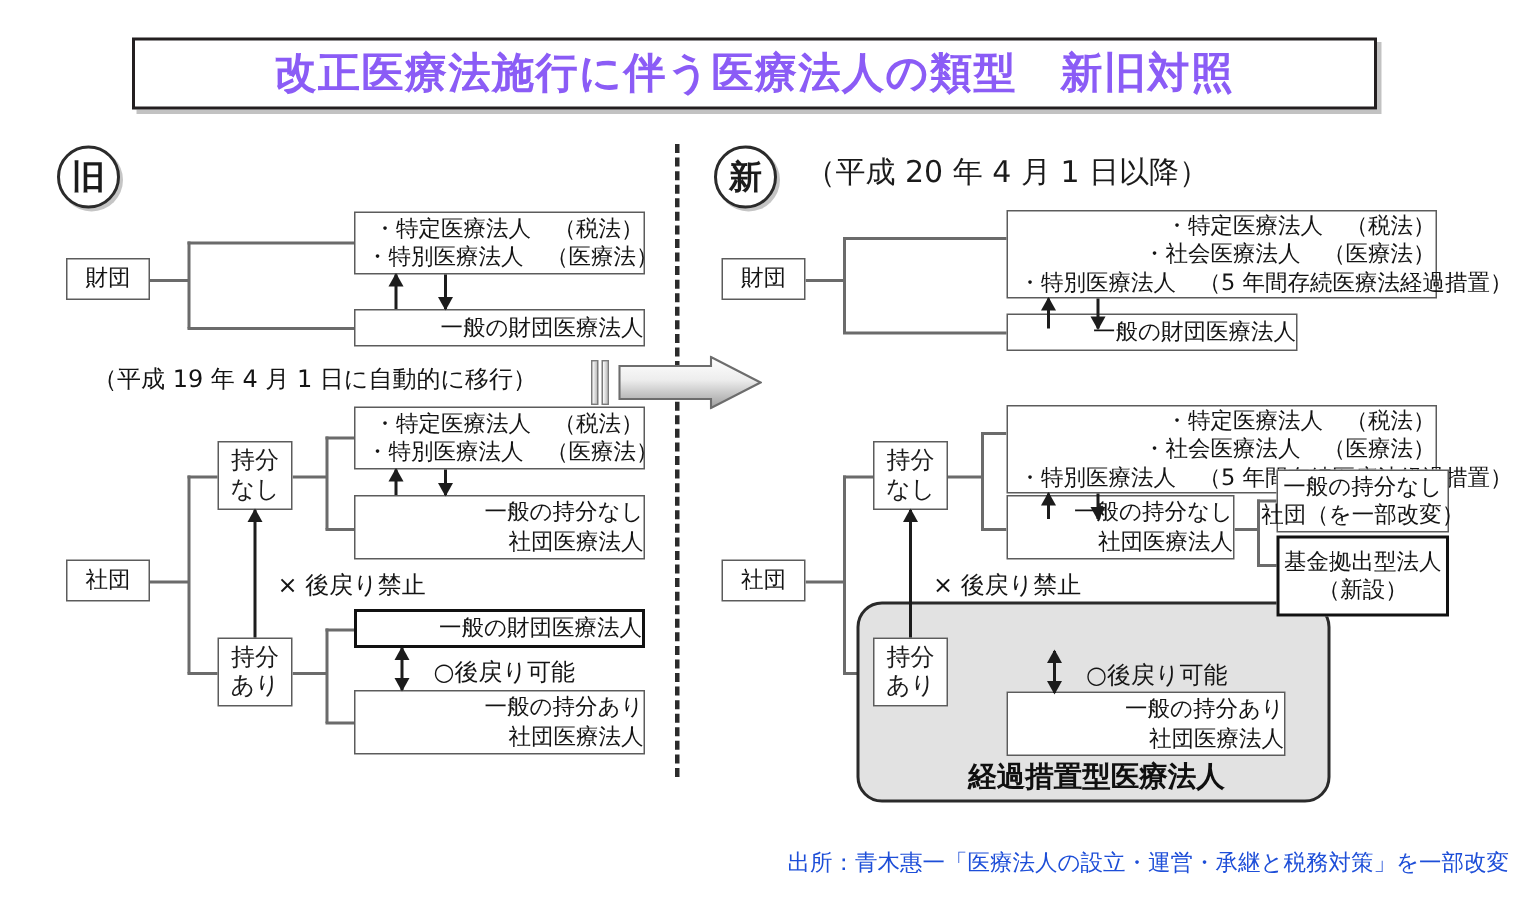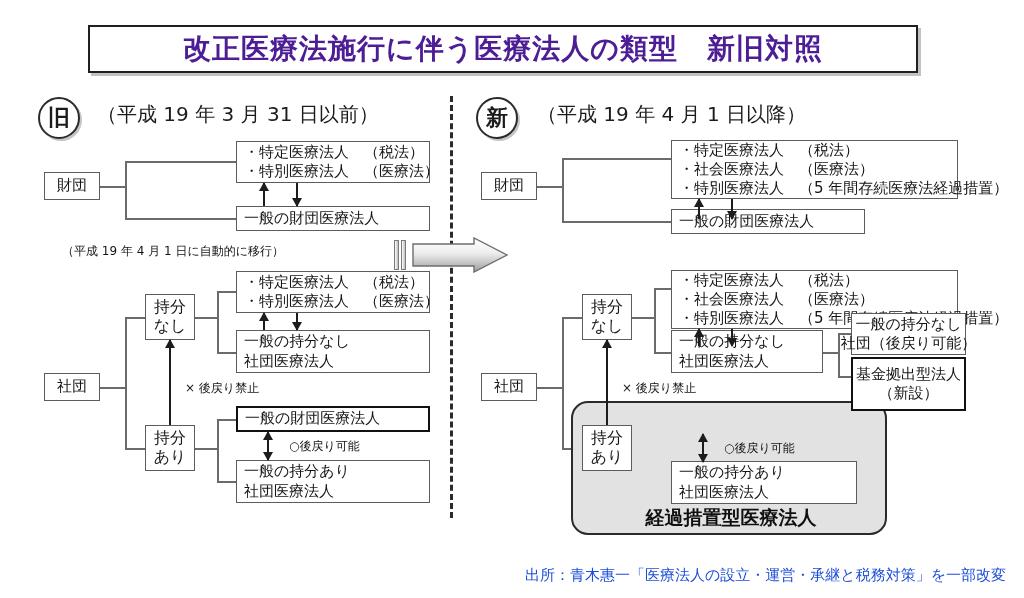--- a/index.html
+++ b/index.html
@@ -24,21 +24,21 @@
     border: 2px solid #231f20;
     background: #fff;
     display: flex; align-items: center; justify-content: center;
     box-shadow: 3px 3px 0 rgba(120,120,120,0.45);
   }
   .title-text {
     font-size: 28px;
     font-weight: bold;
     letter-spacing: 1px;
     white-space: pre;
-    color: #4c1d95;
+    color: #8b5cf6;
   }
 
   
   .badge {
     position: absolute;
     width: 42px; height: 42px;
     border-radius: 50%;
     border: 2.5px solid #2b2b2b;
     display: flex; align-items: center; justify-content: center;
     font-size: 22px; font-weight: bold;
@@ -68,21 +68,21 @@
     display: flex;
     flex-direction: column;
     justify-content: center;
     font-size: 15px;
     line-height: 1.28;
     white-space: pre;
     color: #141414;
     z-index: 3;
   }
   .box.center { align-items: center; }
-  .box.pad { padding-left: 7px; }
+  .box.pad { padding-left: 7px; text-align: right; }
   .box.bold-border { border: 2.5px solid #111; }
   .box .ln { display: block; }
 
   .node {
     position: absolute;
     background: #fff;
     border: 1.5px solid #5c5c5c;
     display: flex; flex-direction: column;
     align-items: center; justify-content: center;
     font-size: 16px; line-height: 1.18;
@@ -112,21 +112,21 @@
     border-left: 5.5px solid transparent;
     border-right: 5.5px solid transparent;
     margin-left: -5.5px;
   }
   .arr .head.up   { top: -1px;    border-bottom: 9px solid #1c1c1c; }
   .arr .head.down { bottom: -1px; border-top: 9px solid #1c1c1c; }
 
   
   .note {
     position: absolute;
-    font-size: 12px;
+    font-size: 16px;
     white-space: pre;
     color: #141414;
     z-index: 6;
   }
 
   
   .big-arrow {
     position: absolute;
     left: 412px; top: 237px;
     width: 96px; height: 36px;
@@ -180,26 +180,25 @@
 
 <div id="canvas">
 
   <div class="title-bar">
     <span class="title-text">改正医療法施行に伴う医療法人の類型　新旧対照</span>
   </div>
 
   <div class="badge" style="left:38px; top:97px;">
     <span>旧</span>
   </div>
-  <div class="period" style="left:97px; top:101px;">（平成 19 年 3 月 31 日以前）</div>
 
   <div class="badge" style="left:476px; top:97px;">
     <span>新</span>
   </div>
-  <div class="period" style="left:537px; top:101px;">（平成 19 年 4 月 1 日以降）</div>
+  <div class="period" style="left:537px; top:101px;">（平成 20 年 4 月 1 日以降）</div>
 
   <div class="divider"></div>
 
   <div class="box center" style="left:44px; top:172px; width:56px; height:28px;">
     <span class="ln">財団</span>
   </div>
 
   <div class="h-line" style="left:100px; top:186px; width:26px;"></div>
   <div class="v-line" style="left:125px; top:161px; height:58px;"></div>
   <div class="h-line" style="left:125px; top:161px; width:111px;"></div>
@@ -389,21 +388,21 @@
       <span class="head down"></span>
   </div>
 
   <div class="h-line" style="left:823px; top:352px; width:16px;"></div>
   <div class="v-line" style="left:838px; top:333px; height:44px;"></div>
   <div class="h-line" style="left:838px; top:333px; width:14px;"></div>
   <div class="h-line" style="left:838px; top:376px; width:14px;"></div>
 
   <div class="box center" style="left:851px; top:313px; width:115px; height:42px;">
     <span class="ln">一般の持分なし</span>
-    <span class="ln">社団（後戻り可能）</span>
+    <span class="ln">社団（を一部改変）</span>
   </div>
 
   <div class="box center bold-border" style="left:851px; top:357px; width:115px; height:54px;">
     <span class="ln">基金拠出型法人</span>
     <span class="ln">（新設）</span>
   </div>
 
   <div class="panel"></div>
   <div class="panel-title">経過措置型医療法人</div>
 

